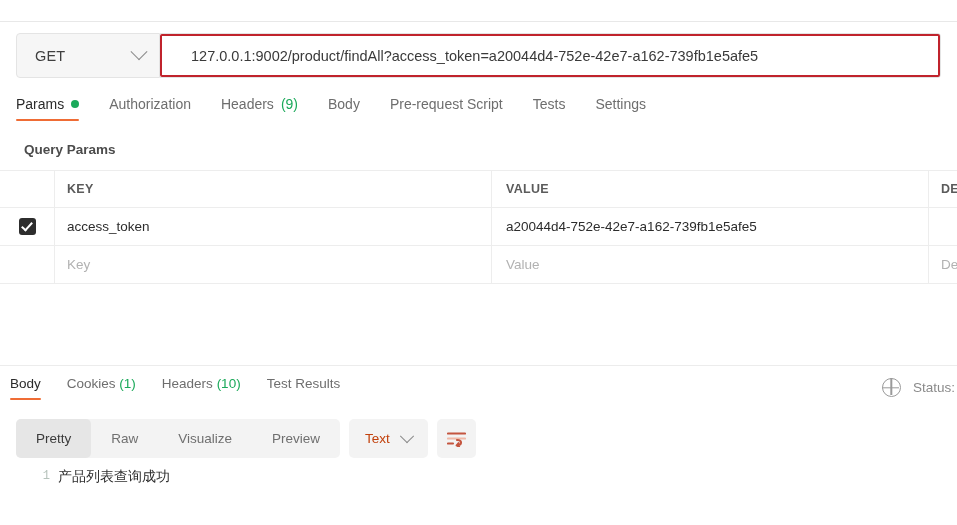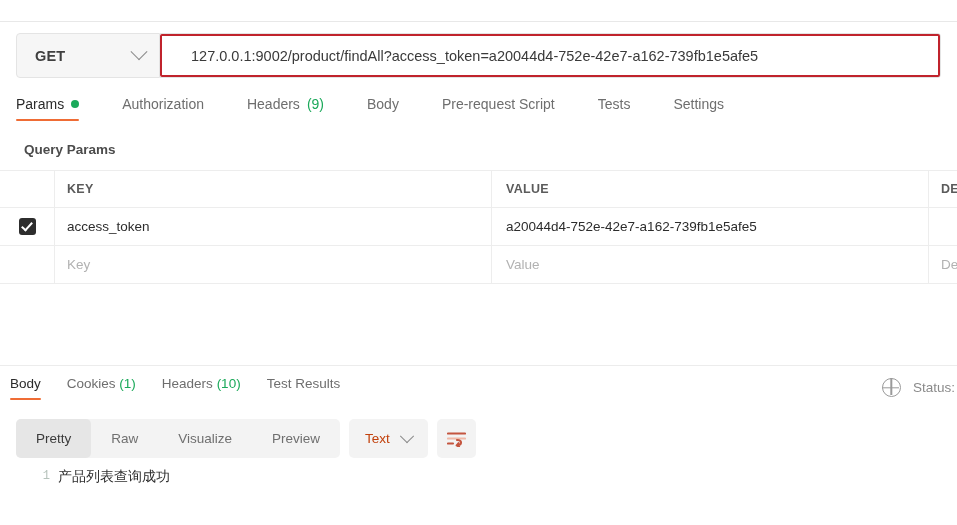--- a/index.html
+++ b/index.html
@@ -40,21 +40,21 @@
     border-radius: 4px 0 0 4px;
     display: flex;
     align-items: center;
     justify-content: space-between;
     padding: 0 14px 0 18px;
     box-sizing: border-box;
     cursor: pointer;
   }
   .method-label {
     font-size: 14.5px;
-    font-weight: bold;
+    font-weight: normal;
     color: #3f3f3f;
     letter-spacing: .2px;
   }
   .chev {
     width: 11px; height: 11px;
     border-right: 1.6px solid #8b8b8b;
     border-bottom: 1.6px solid #8b8b8b;
     transform: rotate(45deg) translate(-3px,-3px);
   }
   .url-field-wrap {
@@ -83,21 +83,21 @@
     white-space: nowrap;
     overflow: hidden;
   }
 
   
   .req-tabs {
     position: absolute;
     left: 16px; top: 96px;
     display: flex;
     align-items: flex-end;
-    gap: 13px;
+    gap: 0;
   }
   .rtab {
     position: relative;
     font-size: 14px;
     color: #6e6e6e;
     padding: 0 18px 9px 0;
     margin-right: 12px;
     white-space: nowrap;
     cursor: pointer;
     display: flex;

